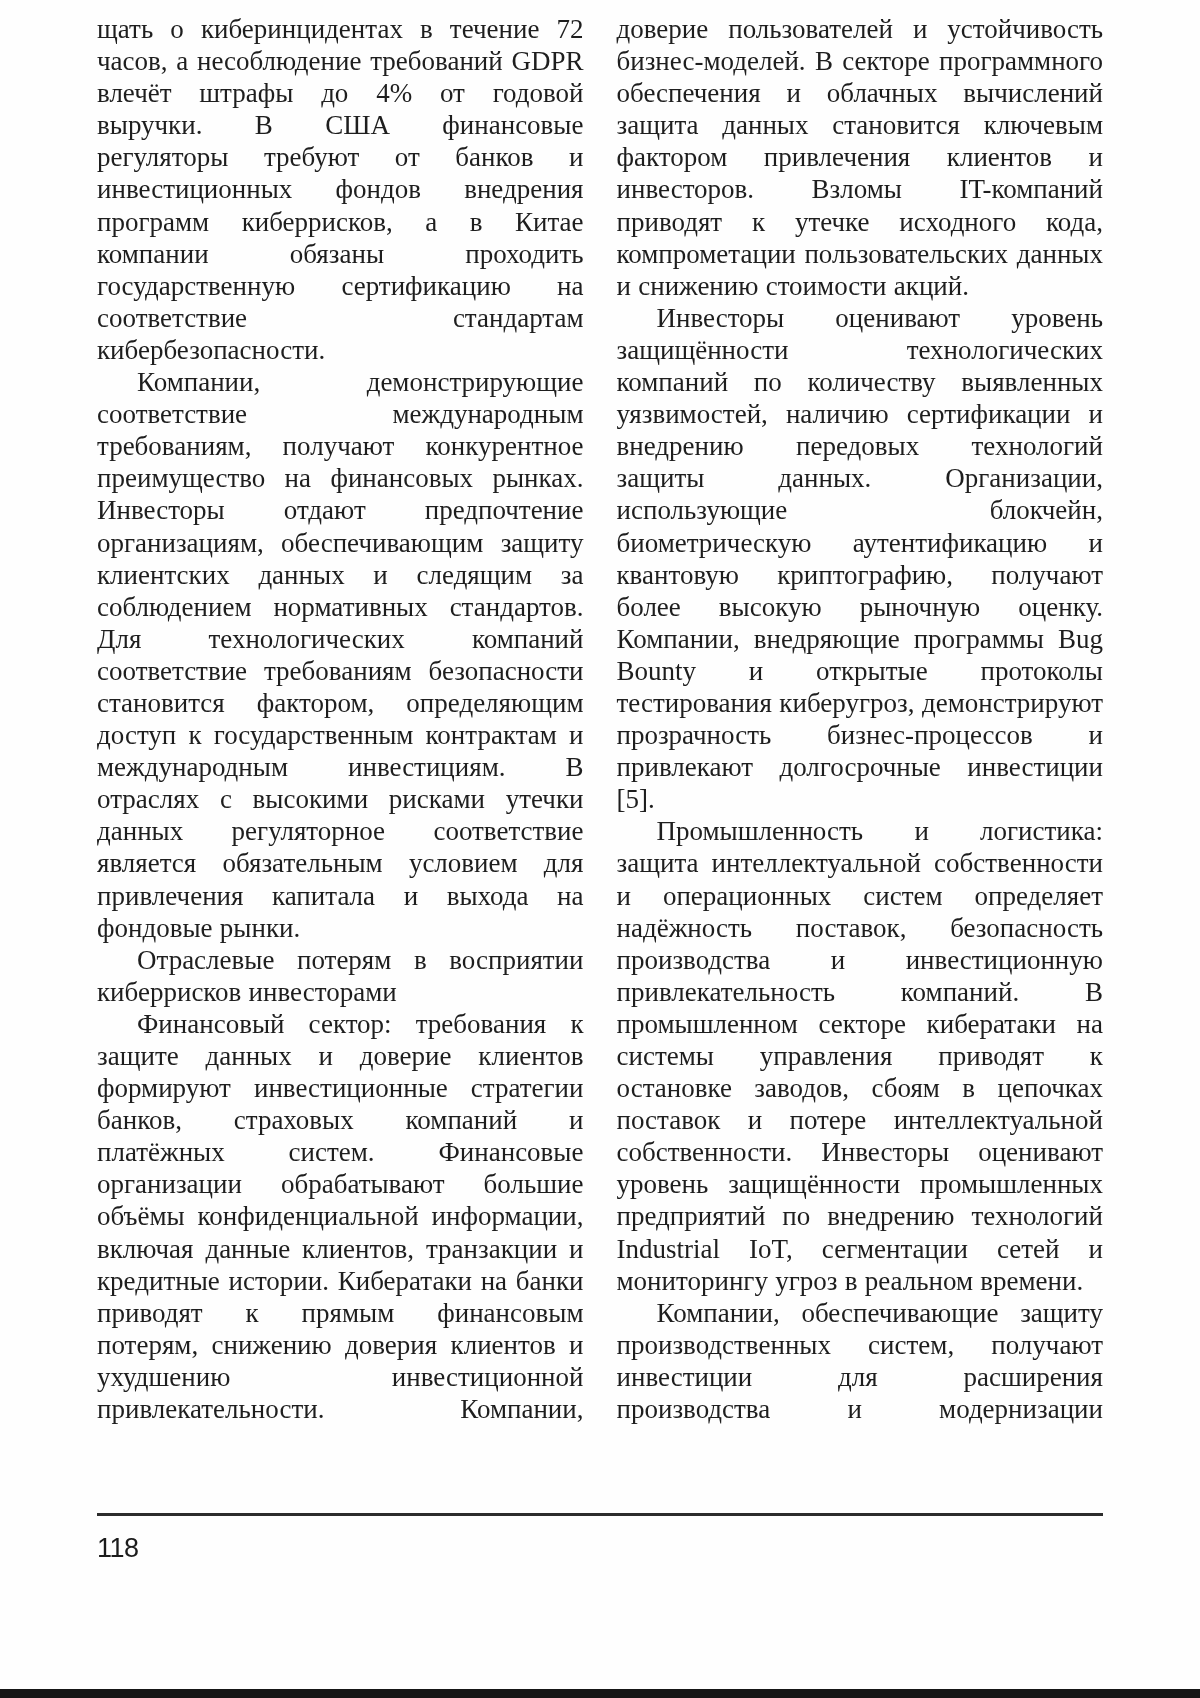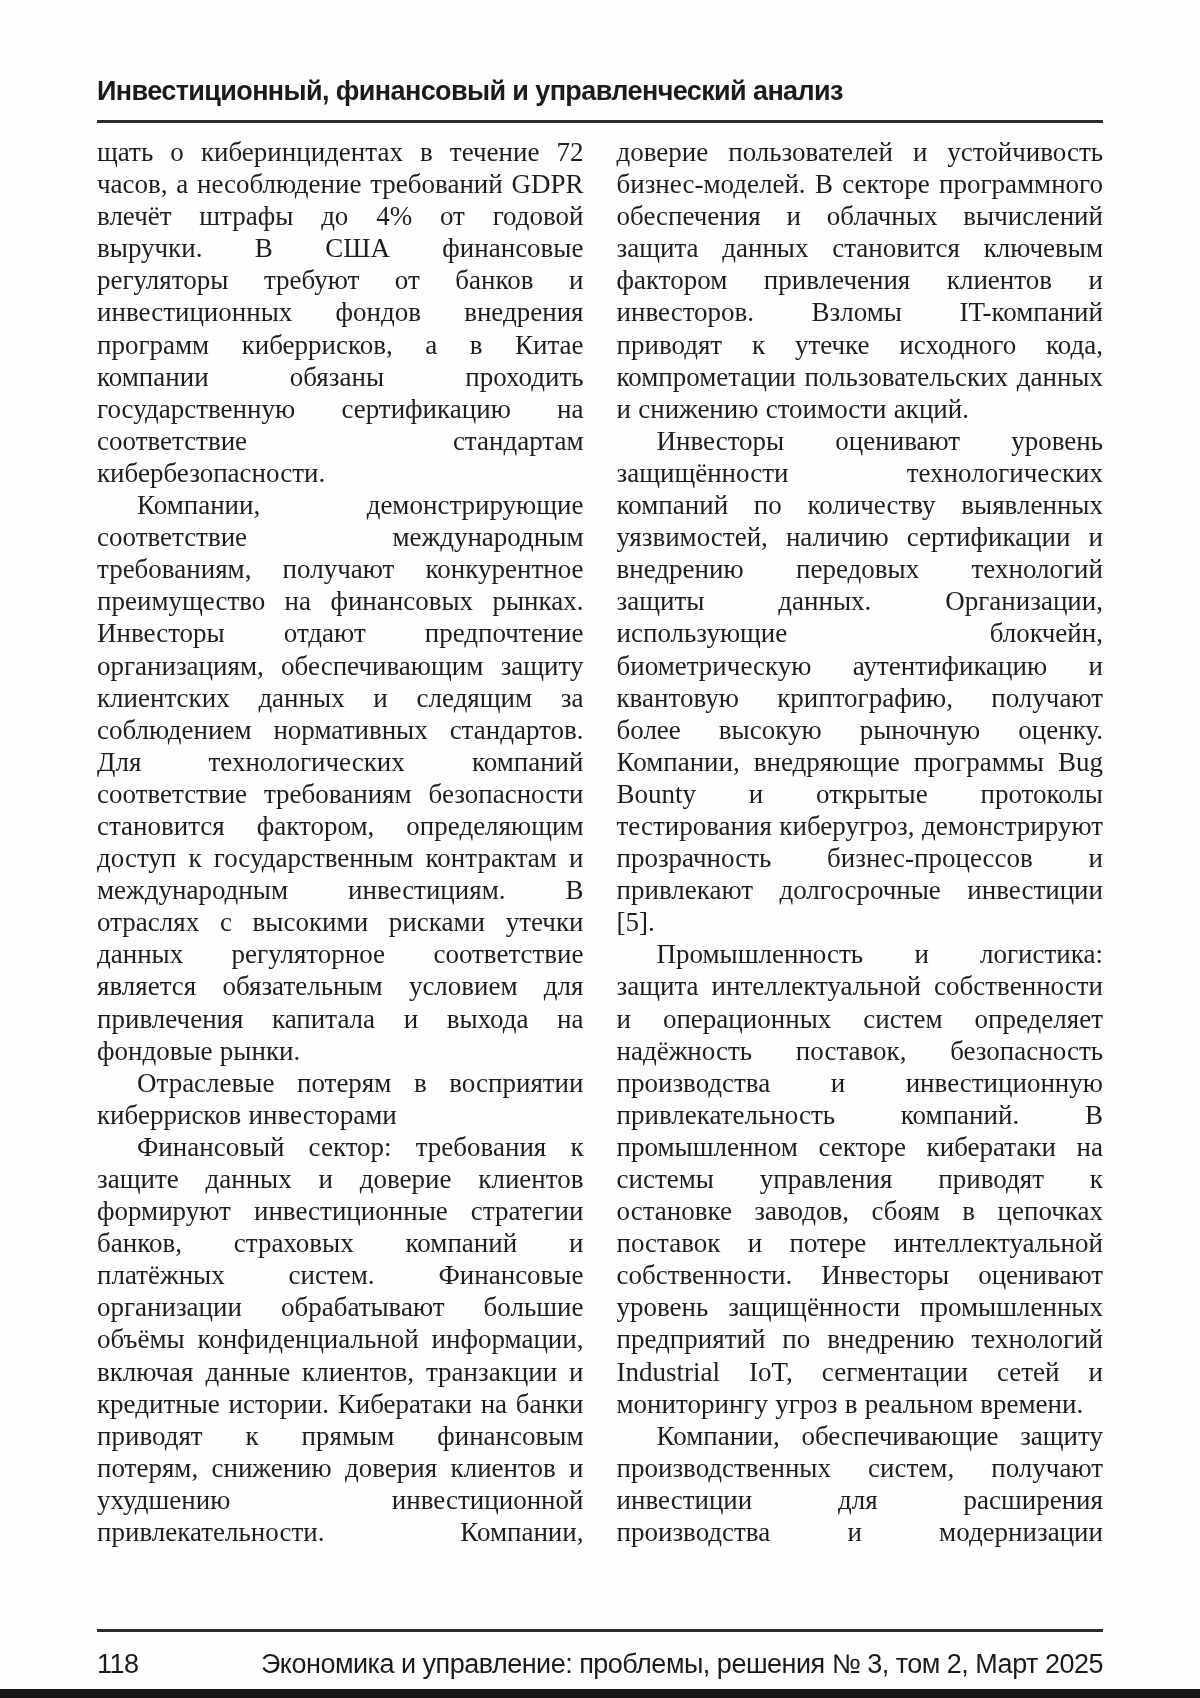--- a/index.html
+++ b/index.html
@@ -43,21 +43,21 @@
     text-align: justify;
     font-size: 27px;
     line-height: 32.1px;
     hyphens: auto;
     word-spacing: 0.5px;
   }
   .col p.indent { text-indent: 40px; }
   .lead { font-weight: normal; }
   .doc-footer {
     position: absolute;
-    left: 97px; right: 97px; top: 1616px;
+    left: 97px; right: 97px; top: 1500px;
   }
   .footer-row {
     display: flex;
     justify-content: space-between;
     align-items: baseline;
     font-family: "Liberation Sans", sans-serif;
     font-size: 27px;
     letter-spacing: -0.5px;
     margin-top: 17px;
     color: #1b1b1b;
@@ -68,24 +68,20 @@
     height: 9px;
     background: #161616;
   }
 </style>
 </head>
 <body>
 
 <div class="page">
   <div class="content">
 
-    <header class="doc-header">
-      <h1>Инвестиционный, финансовый и управленческий анализ</h1>
-      <div class="rule"></div>
-    </header>
 
     <main class="columns">
 
       <div class="col">
         <p><span class="lead"></span><span>щать о киберинцидентах в течение 72 часов, а несоблюдение требований GDPR влечёт штрафы до 4% от годовой выручки. В США финансовые регуляторы требуют от банков и инвестиционных фондов внедрения программ киберрисков, а в Китае компании обязаны проходить государственную сертификацию на соответствие стандартам кибербезопасности.</span></p>
         <p class="indent"><span class="lead"></span><span>Компании, демонстрирующие соответствие международным требованиям, получают конкурентное преимущество на финансовых рынках. Инвесторы отдают предпочтение организациям, обеспечивающим защиту клиентских данных и следящим за соблюдением нормативных стандартов. Для технологических компаний соответствие требованиям безопасности становится фактором, определяющим доступ к государственным контрактам и международным инвестициям. В отраслях с высокими рисками утечки данных регуляторное соответствие является обязательным условием для привлечения капитала и выхода на фондовые рынки.</span></p>
         <p class="indent"><span class="lead">Отраслевые потерям в восприятии киберрисков инвесторами</span><span></span></p>
         <p class="indent"><span class="lead">Финансовый сектор: требования к защите данных и доверие клиентов</span><span> формируют инвестиционные стратегии банков, страховых компаний и платёжных систем. Финансовые организации обрабатывают большие объёмы конфиденциальной информации, включая данные клиентов, транзакции и кредитные истории. Кибератаки на банки приводят к прямым финансовым потерям, снижению доверия клиентов и ухудшению инвестиционной привлекательности. Компании, внедряющие системы киберзащиты, получают конкурентное преимущество, поскольку обеспечивают безопасность цифровых транзакций и соответствуют требованиям регуляторов.</span></p>
 
       </div>
@@ -98,18 +94,17 @@
 
       </div>
 
     </main>
   </div>
 
   <footer class="doc-footer">
     <div class="rule"></div>
     <div class="footer-row">
       <span>118</span>
-      <span>Экономика и управление: проблемы, решения № 3, том 2, Март 2025</span>
     </div>
   </footer>
 
   <div class="scan-edge"></div>
 </div>
 
 </body></html>

